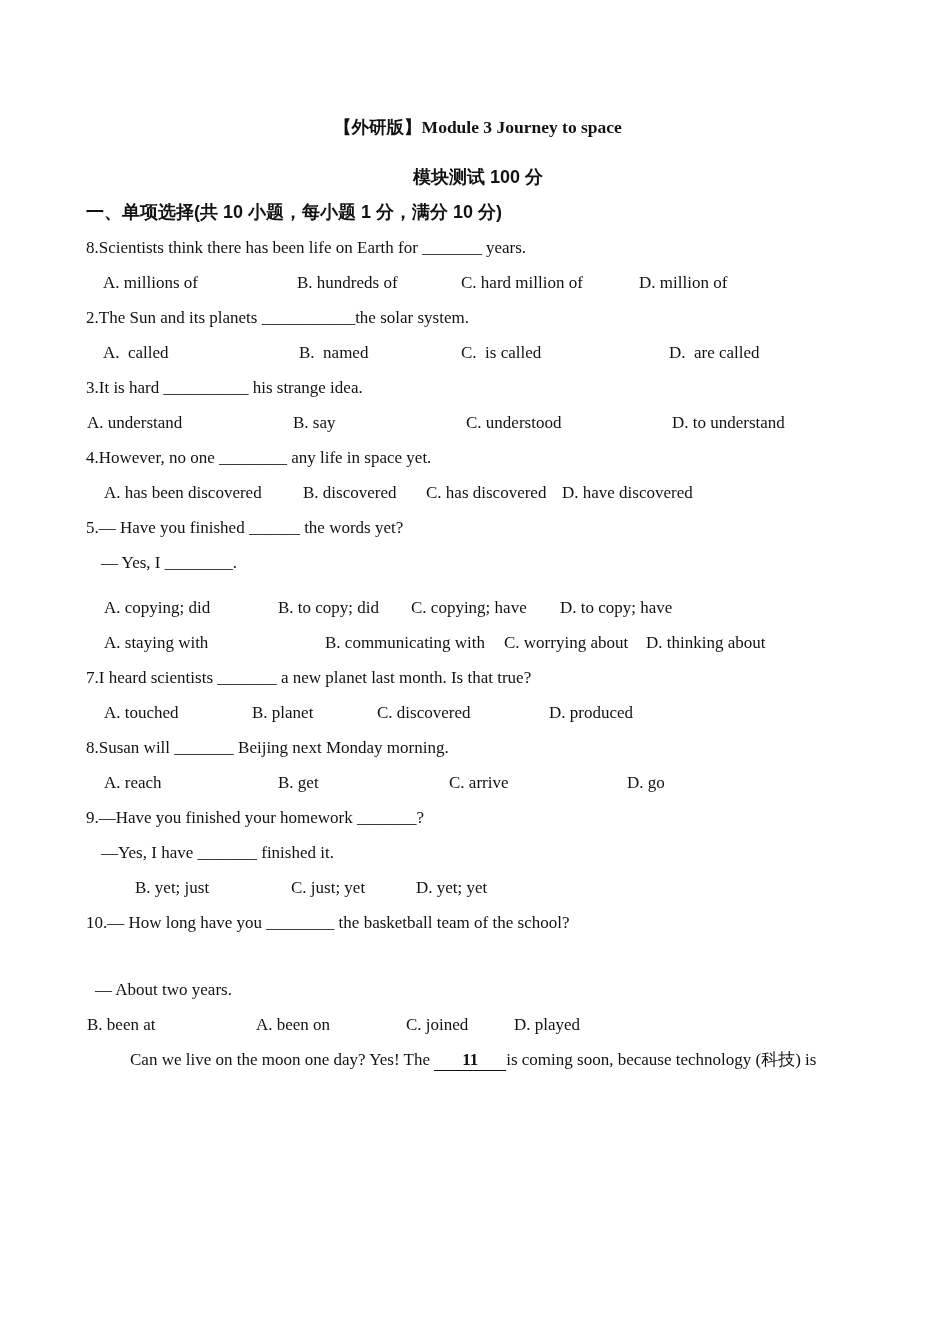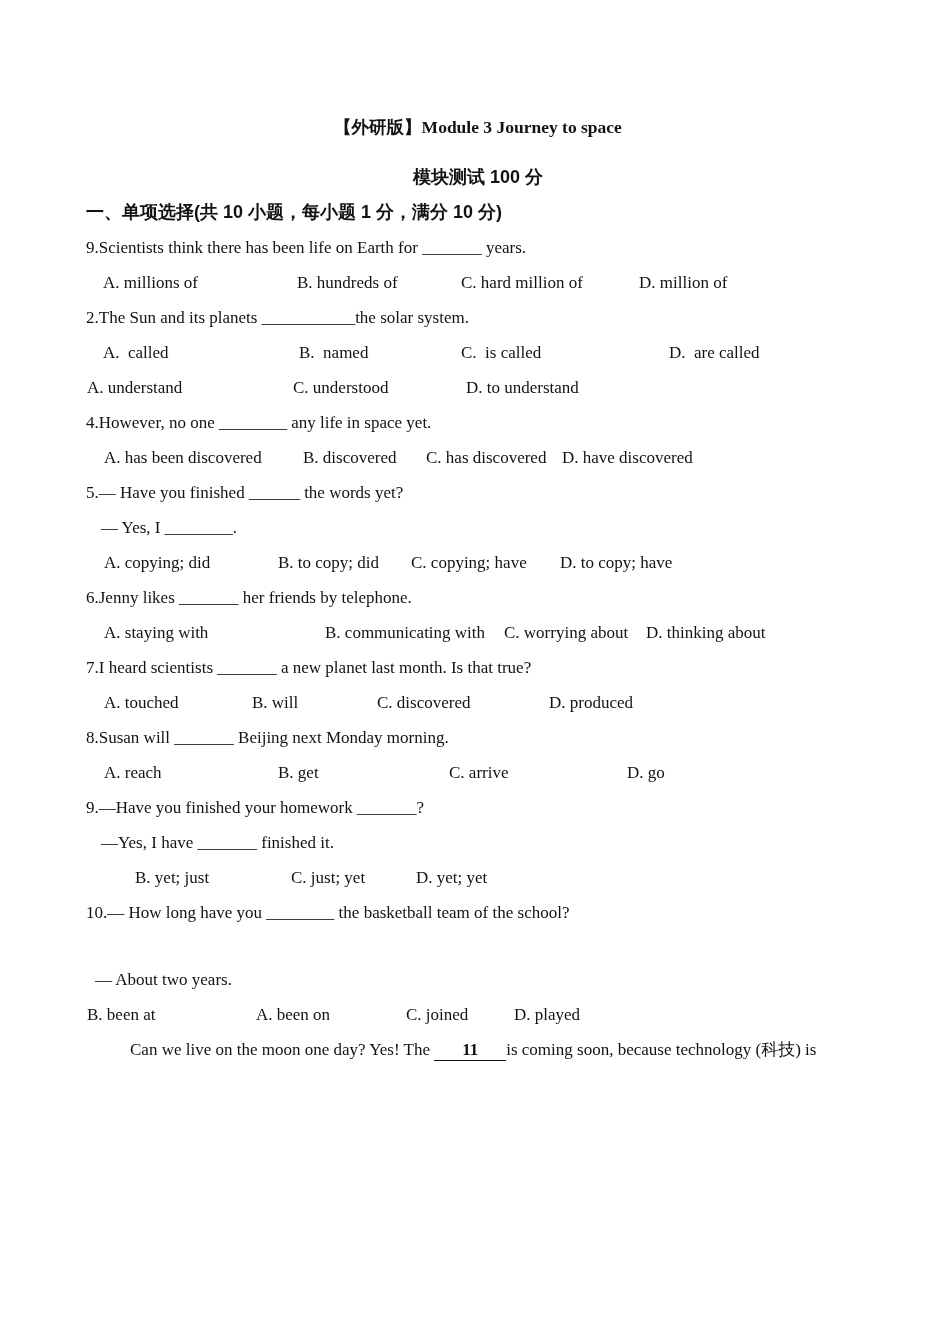--- a/index.html
+++ b/index.html
@@ -68,21 +68,21 @@
   .q3  { padding-left: 1px; }
   .q3  span:nth-child(1){ min-width: 206px; }
   .q3  span:nth-child(2){ min-width: 173px; }
   .q3  span:nth-child(3){ min-width: 206px; }
 
   .q4  { padding-left: 18px; }
   .q4  span:nth-child(1){ min-width: 199px; }
   .q4  span:nth-child(2){ min-width: 123px; }
   .q4  span:nth-child(3){ min-width: 136px; }
 
-  .q5  { padding-left: 18px; }
+  .q5  { padding-left: 18px; margin-top: 10px; }
   .q5  span:nth-child(1){ min-width: 174px; }
   .q5  span:nth-child(2){ min-width: 133px; }
   .q5  span:nth-child(3){ min-width: 149px; }
 
   .q6  { padding-left: 18px; }
   .q6  span:nth-child(1){ min-width: 221px; }
   .q6  span:nth-child(2){ min-width: 179px; }
   .q6  span:nth-child(3){ min-width: 142px; }
 
   .q7  { padding-left: 18px; }
@@ -125,38 +125,40 @@
 </head>
 <body>
 
 <div class="page">
 
   <div class="doc-title">【外研版】Module 3 Journey to space</div>
   <div class="doc-subtitle">模块测试 100 分</div>
 
   <div class="sec-heading">一、单项选择(共 10 小题，每小题 1 分，满分 10 分)</div>
 
-  <div class="line">9.Scientists think there has been life on Earth for _______ years.</div>
+  <div class="line">8.Scientists think there has been life on Earth for _______ years.</div>
   <div class="opts q1">
     <span>A. millions of</span>
     <span>B. hundreds of</span>
     <span>C. hard million of</span>
     <span>D. million of</span>
   </div>
 
   <div class="line">2.The Sun and its planets ___________the solar system.</div>
   <div class="opts q2">
     <span>A.  called</span>
     <span>B.  named</span>
     <span>C.  is called</span>
     <span>D.  are called</span>
   </div>
 
+  <div class="line">3.It is hard __________ his strange idea.</div>
   <div class="opts q3">
     <span>A. understand</span>
+    <span>B. say</span>
     <span>C. understood</span>
     <span>D. to understand</span>
   </div>
 
   <div class="line">4.However, no one ________ any life in space yet.</div>
   <div class="opts q4">
     <span>A. has been discovered</span>
     <span>B. discovered</span>
     <span>C. has discovered</span>
     <span>D. have discovered</span>
@@ -164,32 +166,31 @@
 
   <div class="line">5.— Have you finished ______ the words yet?</div>
   <div class="line ind15">— Yes, I ________.</div>
   <div class="opts q5">
     <span>A. copying; did</span>
     <span>B. to copy; did</span>
     <span>C. copying; have</span>
     <span>D. to copy; have</span>
   </div>
 
-  <div class="line">6.Jenny likes _______ her friends by telephone.</div>
   <div class="opts q6">
     <span>A. staying with</span>
     <span>B. communicating with</span>
     <span>C. worrying about</span>
     <span>D. thinking about</span>
   </div>
 
   <div class="line">7.I heard scientists _______ a new planet last month. Is that true?</div>
   <div class="opts q7">
     <span>A. touched</span>
-    <span>B. will</span>
+    <span>B. planet</span>
     <span>C. discovered</span>
     <span>D. produced</span>
   </div>
 
   <div class="line">8.Susan will _______ Beijing next Monday morning.</div>
   <div class="opts q8">
     <span>A. reach</span>
     <span>B. get</span>
     <span>C. arrive</span>
     <span>D. go</span>

